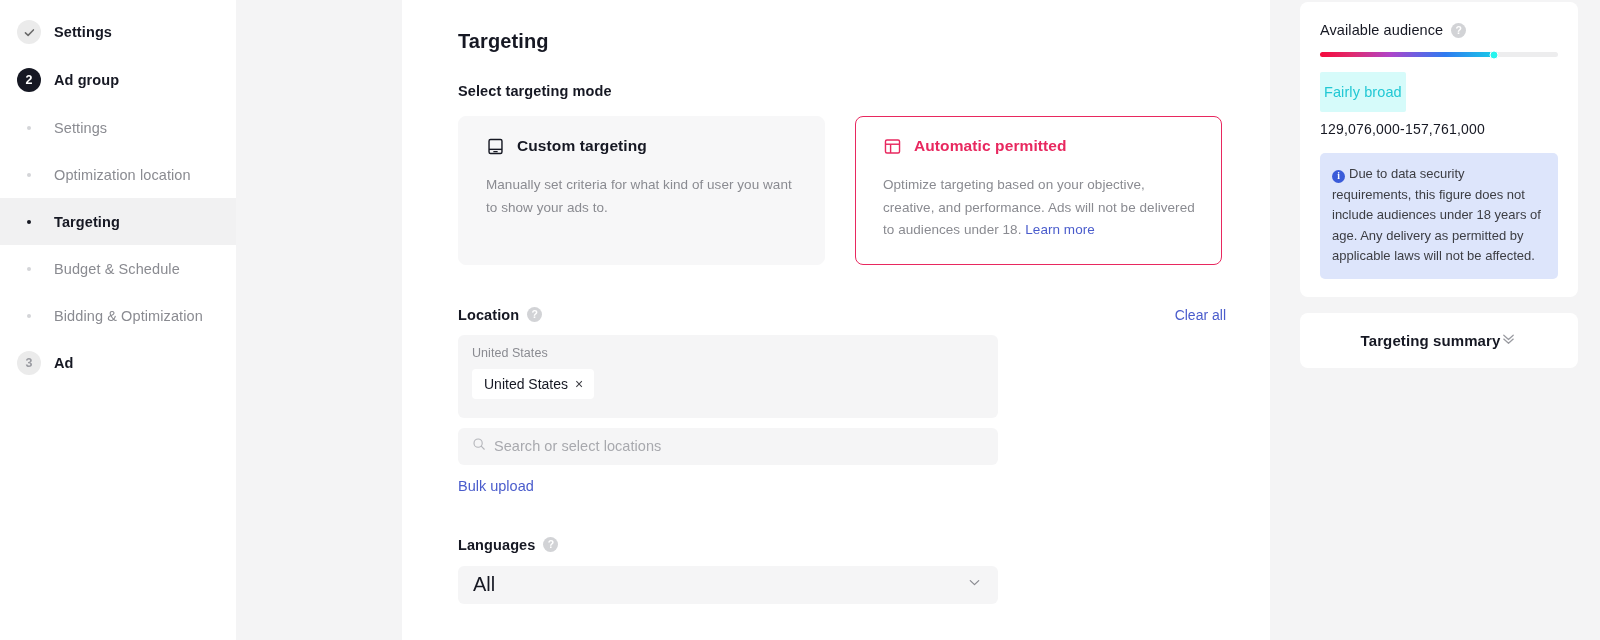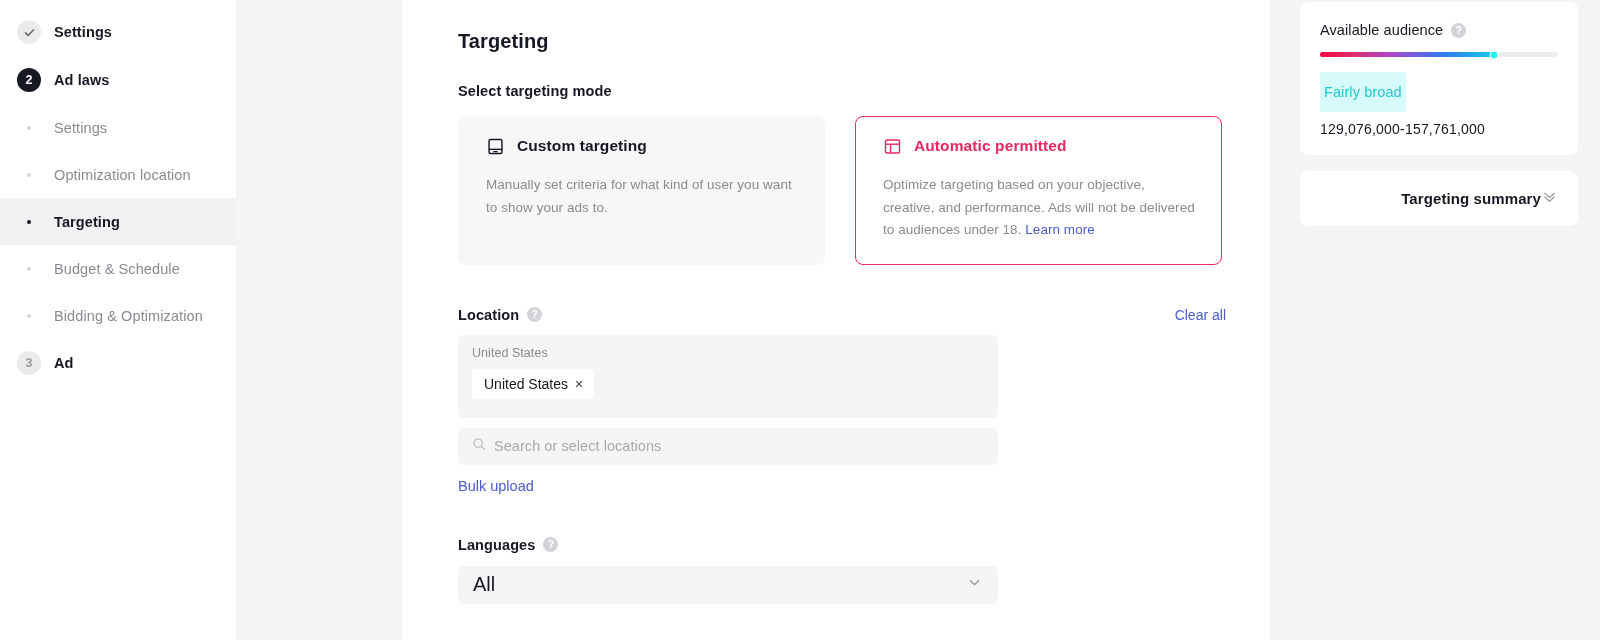--- a/index.html
+++ b/index.html
@@ -182,21 +182,21 @@
   .info-i {
     display: inline-flex; align-items: center; justify-content: center;
     width: 13px; height: 13px; border-radius: 50%;
     background: #3a5bd9; color: #ffffff;
     font-size: 9.5px; font-weight: 700; font-family: "Liberation Serif", serif;
     vertical-align: -1px; margin-right: 4px;
   }
   .summary-card {
     margin-top: 16px; background: #ffffff; border-radius: 8px;
     height: 55px; padding: 0 20px;
-    display: flex; align-items: center; justify-content: flex-end;
+    display: flex; align-items: center; justify-content: center;
     cursor: pointer;
   }
   .summary-title { font-size: 15px; font-weight: 600; color: #161823; letter-spacing: .1px; }
   .chev { color: #9a9ba1; }
   .scroll-shadow {
     position:absolute; right:0; top:0; width:6px; height:640px; background:#f4f4f5;
   }
 </style>
 </head>
 <body>
@@ -209,21 +209,21 @@
       <span class="badge done">
         <svg class="check" viewBox="0 0 14 14" fill="none" aria-hidden="true">
           <path d="M2.6 7.4 L5.5 10.1 L11.2 4.2" stroke="#6b6b6b" stroke-width="1.6" stroke-linecap="round" stroke-linejoin="round"></path>
         </svg>
       </span>
       <span class="label">Settings</span>
     </div>
 
     <div class="nav-top">
       <span class="badge active">2</span>
-      <span class="label">Ad laws</span>
+      <span class="label">Ad group</span>
     </div>
 
     <div class="nav-sub">
       <span class="dot-wrap">
           <span class="dot"></span>
         </span>
       <span class="label">Settings</span>
     </div>
     <div class="nav-sub">
       <span class="dot-wrap">
@@ -354,20 +354,21 @@
       </div>
 
       <div class="bar-wrap">
         <div class="bar-fill"></div>
         <div class="bar-knob"></div>
       </div>
 
       <div><span class="broad">Fairly broad</span></div>
       <div class="aud-num">129,076,000-157,761,000</div>
 
+      <div class="notice"><span class="info-i">i</span><span>Due to data security requirements, this figure does not include audiences under 18 years of age. Any delivery as permitted by applicable laws will not be affected.</span></div>
     </div>
 
     <div class="summary-card">
       <span class="summary-title">Targeting summary</span>
       <span class="chev">
         <svg width="17" height="17" viewBox="0 0 18 18" fill="none" aria-hidden="true">
           <path d="M4 5.6 L9 10.1 L14 5.6" stroke="#9a9ba1" stroke-width="1.35" stroke-linecap="round" stroke-linejoin="round"></path>
           <path d="M4 9.6 L9 14.1 L14 9.6" stroke="#9a9ba1" stroke-width="1.35" stroke-linecap="round" stroke-linejoin="round"></path>
         </svg>
       </span>

